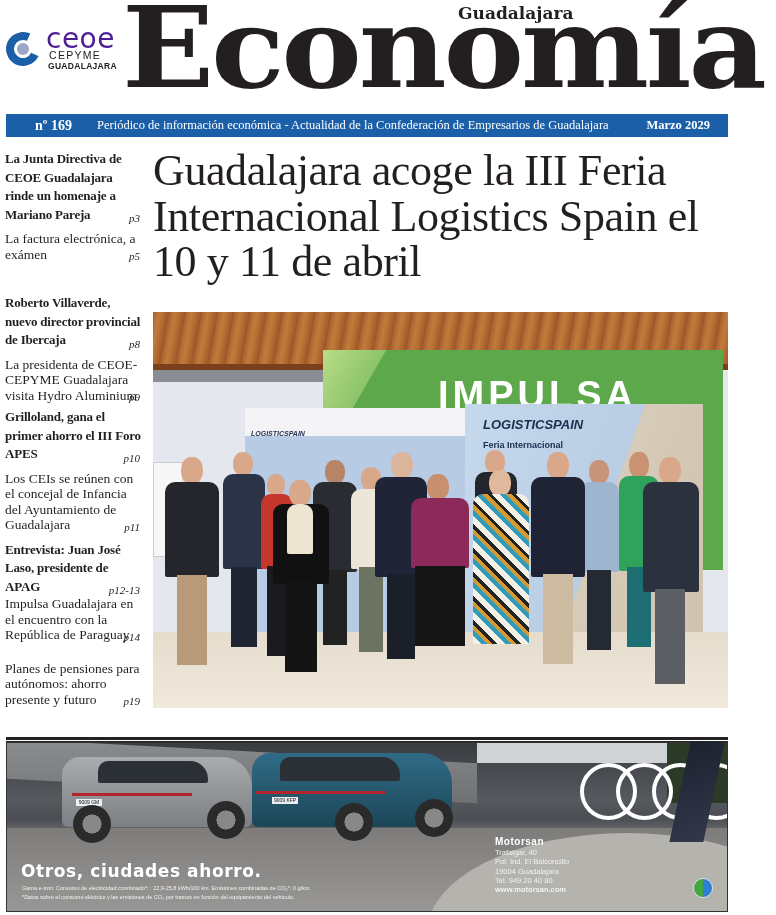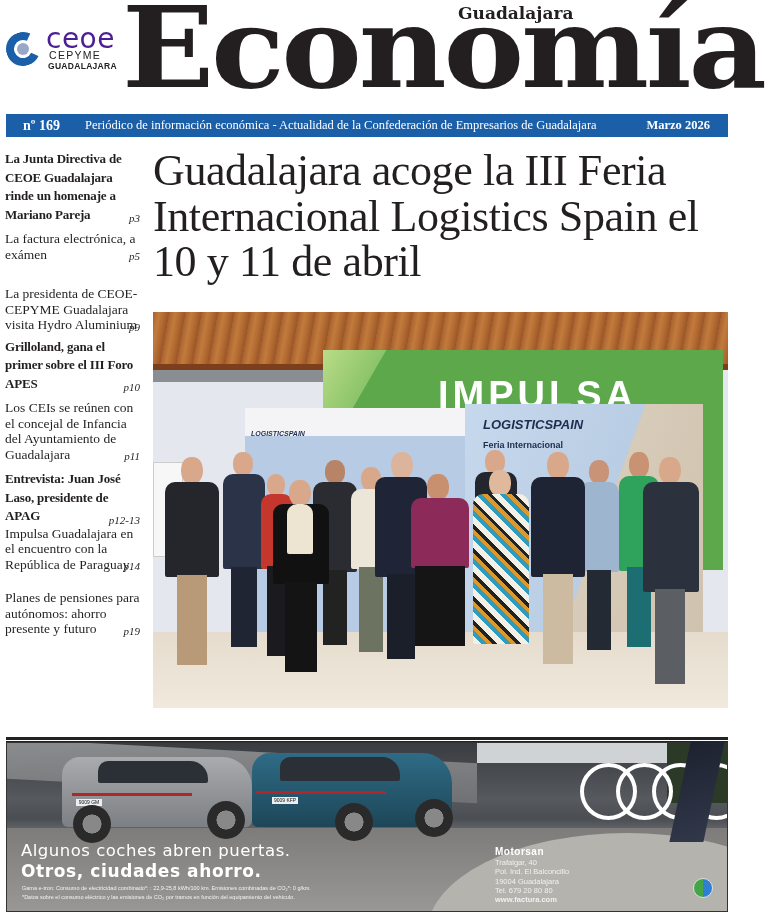--- a/index.html
+++ b/index.html
@@ -17,21 +17,21 @@
   .logo-cepyme { position: absolute; left: 43px; top: 22px; font-family: "Liberation Sans", sans-serif; font-size: 10.5px; letter-spacing: 1.3px; color: #222; line-height: 11px; }
   .logo-guada { position: absolute; left: 42px; top: 33px; font-family: "Liberation Sans", sans-serif; font-size: 8.5px; letter-spacing: 0.3px; color: #222; line-height: 10px; font-weight: bold; }
 
   .title-main { position: absolute; left: 122px; top: -14px; font-family: "DejaVu Serif", serif; font-weight: bold;
                 font-size: 112px; line-height: 124px; letter-spacing: -3px; color: #231f20; transform: scaleX(1.08); transform-origin: left top; }
   .title-city { position: absolute; left: 458px; top: 3px; font-family: "DejaVu Serif", serif; font-weight: bold; font-size: 17px; color: #231f20; }
 
   
   .bluebar { position: absolute; left: 6px; top: 114px; width: 722px; height: 23px; background: #1a5fa8;
              display: flex; align-items: center; color: #fff; font-family: "Liberation Serif", serif; font-size: 12.5px; }
-  .bb-num { font-weight: bold; font-size: 14px; margin-left: 17px; width: 62px; }
+  .bb-num { font-weight: bold; font-size: 14px; margin-left: 29px; width: 62px; }
   .bb-desc { flex: 1; }
   .bb-date { font-weight: bold; font-size: 12.5px; margin-right: 18px; }
 
   
   .sidebar { position: absolute; left: 5px; top: 150px; width: 138px; }
   .sb-item { position: relative; }
   .sb-head { font-family: "Liberation Serif", serif; font-weight: bold; font-size: 13px; line-height: 18.5px; color: #231f20; letter-spacing: -0.2px; }
   .sb-sub { font-family: "Liberation Serif", serif; font-size: 13.5px; line-height: 15.5px; color: #231f20; }
   .pg { position: absolute; right: 3px; bottom: 0; font-style: italic; font-size: 11px; font-weight: normal; color: #231f20; font-family: "Liberation Serif", serif; }
 
@@ -76,21 +76,21 @@
   .car { position: absolute; border-radius: 18px 30px 6px 6px; }
   .car-win { position: absolute; border-radius: 10px 18px 2px 2px; background: #2b3036; }
   .car-light { position: absolute; height: 3px; background: #b2252a; }
   .wheel { position: absolute; width: 38px; height: 38px; border-radius: 50%; background: radial-gradient(circle, #888 0 35%, #2a2a2a 36% 100%); }
   .plate { position: absolute; width: 26px; height: 7px; background: #eceff2; font-family: "Liberation Sans", sans-serif; font-size: 5px; color: #111; text-align: center; line-height: 7px; }
   .rings { position: absolute; left: 573px; top: 20px; width: 150px; height: 60px; }
   .ring { position: absolute; top: 0; width: 57px; height: 57px; border-radius: 50%; border: 4px solid #ffffff; }
   .ad-h1 { position: absolute; left: 14px; top: 98px; font-family: "DejaVu Sans", sans-serif; font-size: 16.5px; color: #fff; letter-spacing: 0.5px; font-weight: normal; }
   .ad-h2 { position: absolute; left: 14px; top: 118px; font-family: "DejaVu Sans", sans-serif; font-size: 17px; color: #fff; letter-spacing: 0.6px; font-weight: bold; }
   .ad-fine { position: absolute; left: 15px; top: 141px; font-family: "Liberation Sans", sans-serif; font-size: 5.5px; line-height: 9px; color: #f2f2f2; width: 360px; }
-  .dealer { position: absolute; left: 488px; top: 103px; font-family: "Liberation Sans", sans-serif; color: #fff; }
+  .dealer { position: absolute; left: 488px; top: 93px; font-family: "Liberation Sans", sans-serif; color: #fff; }
   .dealer-name { font-size: 10px; font-weight: bold; letter-spacing: 0.5px; }
   .dealer-cols { display: flex; gap: 27px; margin-top: 1px; }
   .dealer-col { font-size: 7.5px; line-height: 9.3px; color: #f1f1f1; width: 90px; }
   .dealer-web { font-size: 7.5px; font-weight: bold; }
   .eco { position: absolute; left: 693px; top: 878px; width: 20px; height: 20px; border-radius: 50%; background: linear-gradient(90deg, #43a545 0 50%, #2f7fd2 50% 100%); border: 1px solid #ddd; }
   .walker { position: absolute; left: 680px; top: 742px; width: 34px; height: 100px; background: linear-gradient(160deg, #1d2230, #31384a); transform: skewX(-12deg); }
 </style>
 </head>
 <body>
 
@@ -102,38 +102,42 @@
     <div class="logo-cepyme">CEPYME</div>
     <div class="logo-guada">GUADALAJARA</div>
   </div>
   <div class="title-main">Economía</div>
   <div class="title-city">Guadalajara</div>
 </div>
 
 <div class="bluebar">
   <span class="bb-num">nº 169</span>
   <span class="bb-desc">Periódico de información económica - Actualidad de la Confederación de Empresarios de Guadalajara</span>
-  <span class="bb-date">Marzo 2026</span>
+  <span class="bb-date">Marzo 2029</span>
 </div>
 
 <div class="sidebar">
   <div class="sb-item" style="margin-bottom:7px;">
     <div class="sb-head">La Junta Directiva de CEOE Guadalajara rinde un homenaje a Mariano Pareja</div>
     <span class="pg">p3</span>
   </div>
-  <div class="sb-item" style="margin-bottom:24px;">
+  <div class="sb-item" style="margin-bottom:32px;">
     <div class="sb-sub">La factura electrónica, a exámen</div>
     <span class="pg">p5</span>
+  </div>
+  <div class="sb-item" style="margin-bottom:7px;">
+    <div class="sb-head">Roberto Villaverde, nuevo director provincial de Ibercaja</div>
+    <span class="pg">p8</span>
   </div>
   <div class="sb-item" style="margin-bottom:5px;">
     <div class="sb-sub">La presidenta de CEOE-CEPYME Guadalajara visita Hydro Aluminium</div>
     <span class="pg">p9</span>
   </div>
   <div class="sb-item" style="margin-bottom:7px;">
-    <div class="sb-head">Grilloland, gana el primer sobre el III Foro APES</div>
+    <div class="sb-head">Grilloland, gana el primer ahorro el III Foro APES</div>
     <span class="pg">p10</span>
   </div>
   <div class="sb-item" style="margin-bottom:8px;">
     <div class="sb-sub">Los CEIs se reúnen con el concejal de Infancia del Ayuntamiento de Guadalajara</div>
     <span class="pg">p11</span>
   </div>
   <div class="sb-item" style="margin-bottom:0;">
     <div class="sb-head">Entrevista: Juan José Laso, presidente de APAG</div>
     <span class="pg">p12-13</span>
   </div>
@@ -264,34 +268,33 @@
   <div class="wheel" style="left:328px;top:60px;"></div>
   <div class="wheel" style="left:408px;top:56px;"></div>
 
   <div class="rings">
     <div class="ring" style="left:0;"></div>
     <div class="ring" style="left:36px;"></div>
     <div class="ring" style="left:72px;"></div>
     <div class="ring" style="left:108px;"></div>
   </div>
 
-  <div class="ad-h1">Algunos coches abren puertas.</div>
   <div class="ad-h2">Otros, ciudades ahorro.</div>
   <div class="ad-fine">
     <div>Gama e-tron: Consumo de electricidad combinado*: : 22,9-25,8 kWh/100 km. Emisiones combinadas de CO₂*: 0 g/km.</div>
     <div>*Datos sobre el consumo eléctrico y las emisiones de CO₂ por tramos en función del equipamiento del vehículo.</div>
   </div>
 
   <div class="dealer">
     <div class="dealer-name">Motorsan</div>
     <div class="dealer-cols">
       <div class="dealer-col">
         <div>Trafalgar, 40</div>
         <div>Pol. Ind. El Balconcillo</div>
         <div>19004 Guadalajara</div>
-        <div>Tel. 679 20 80 80</div>
-        <div class="dealer-web">www.factura.com</div>
+        <div>Tel. 949 20 40 80</div>
+        <div class="dealer-web">www.motorsan.com</div>
       </div>
     </div>
   </div>
 </div>
 <div class="walker"></div>
 <div class="eco"></div>
 
 </body></html>

